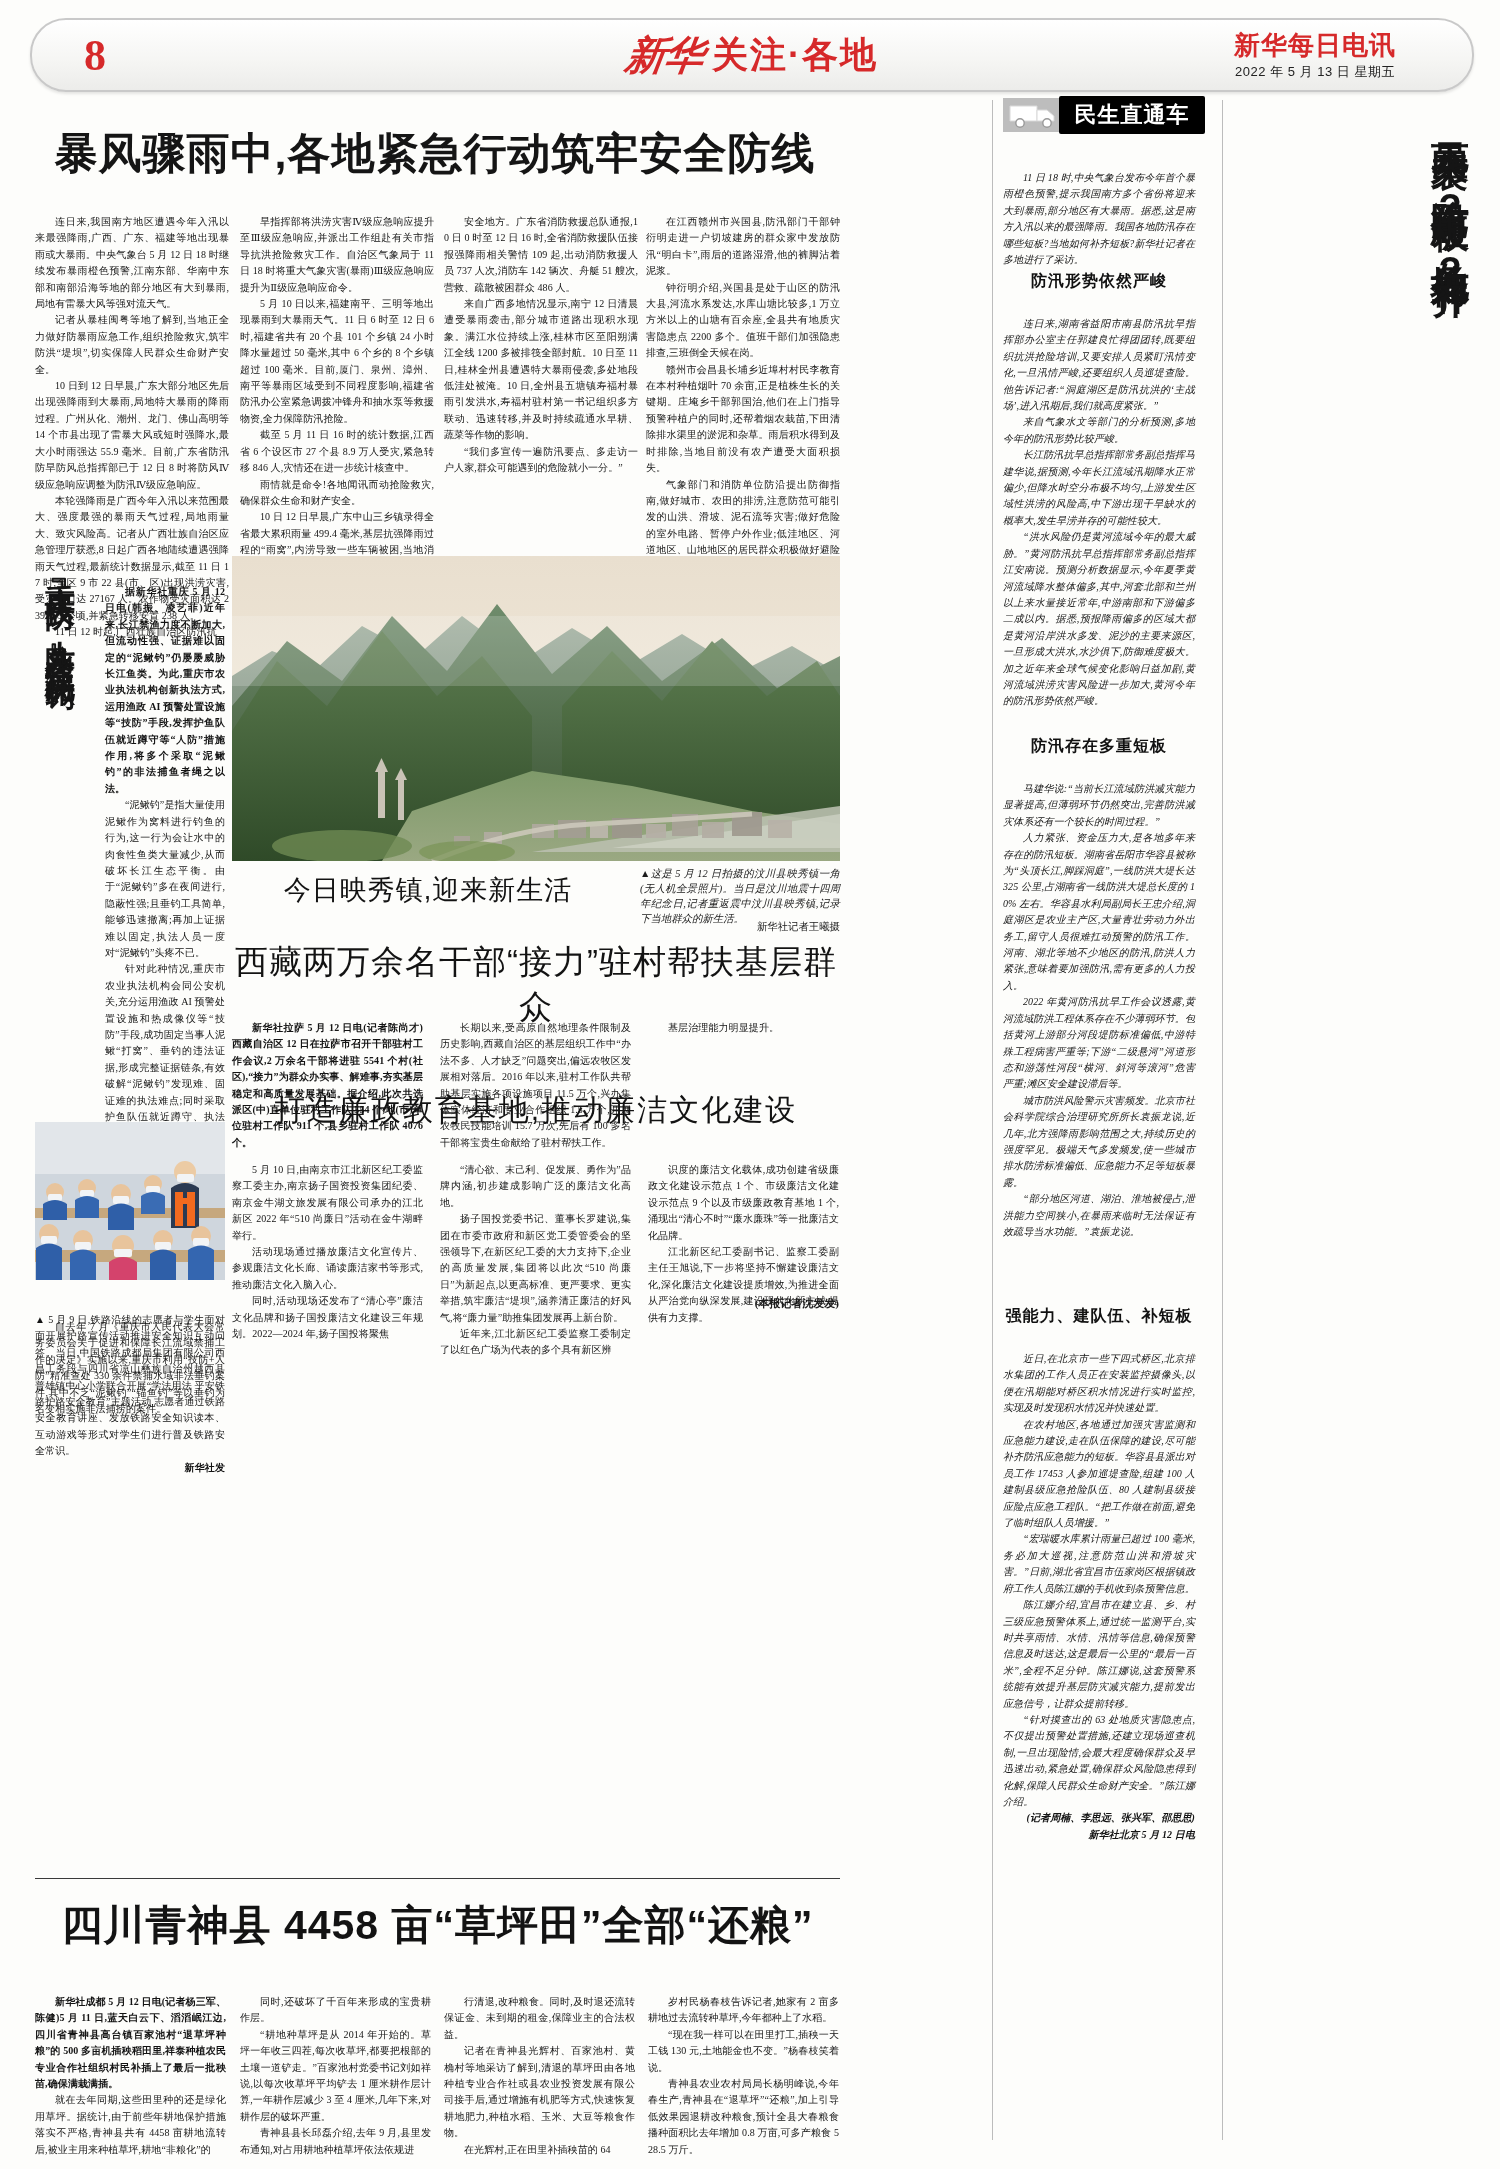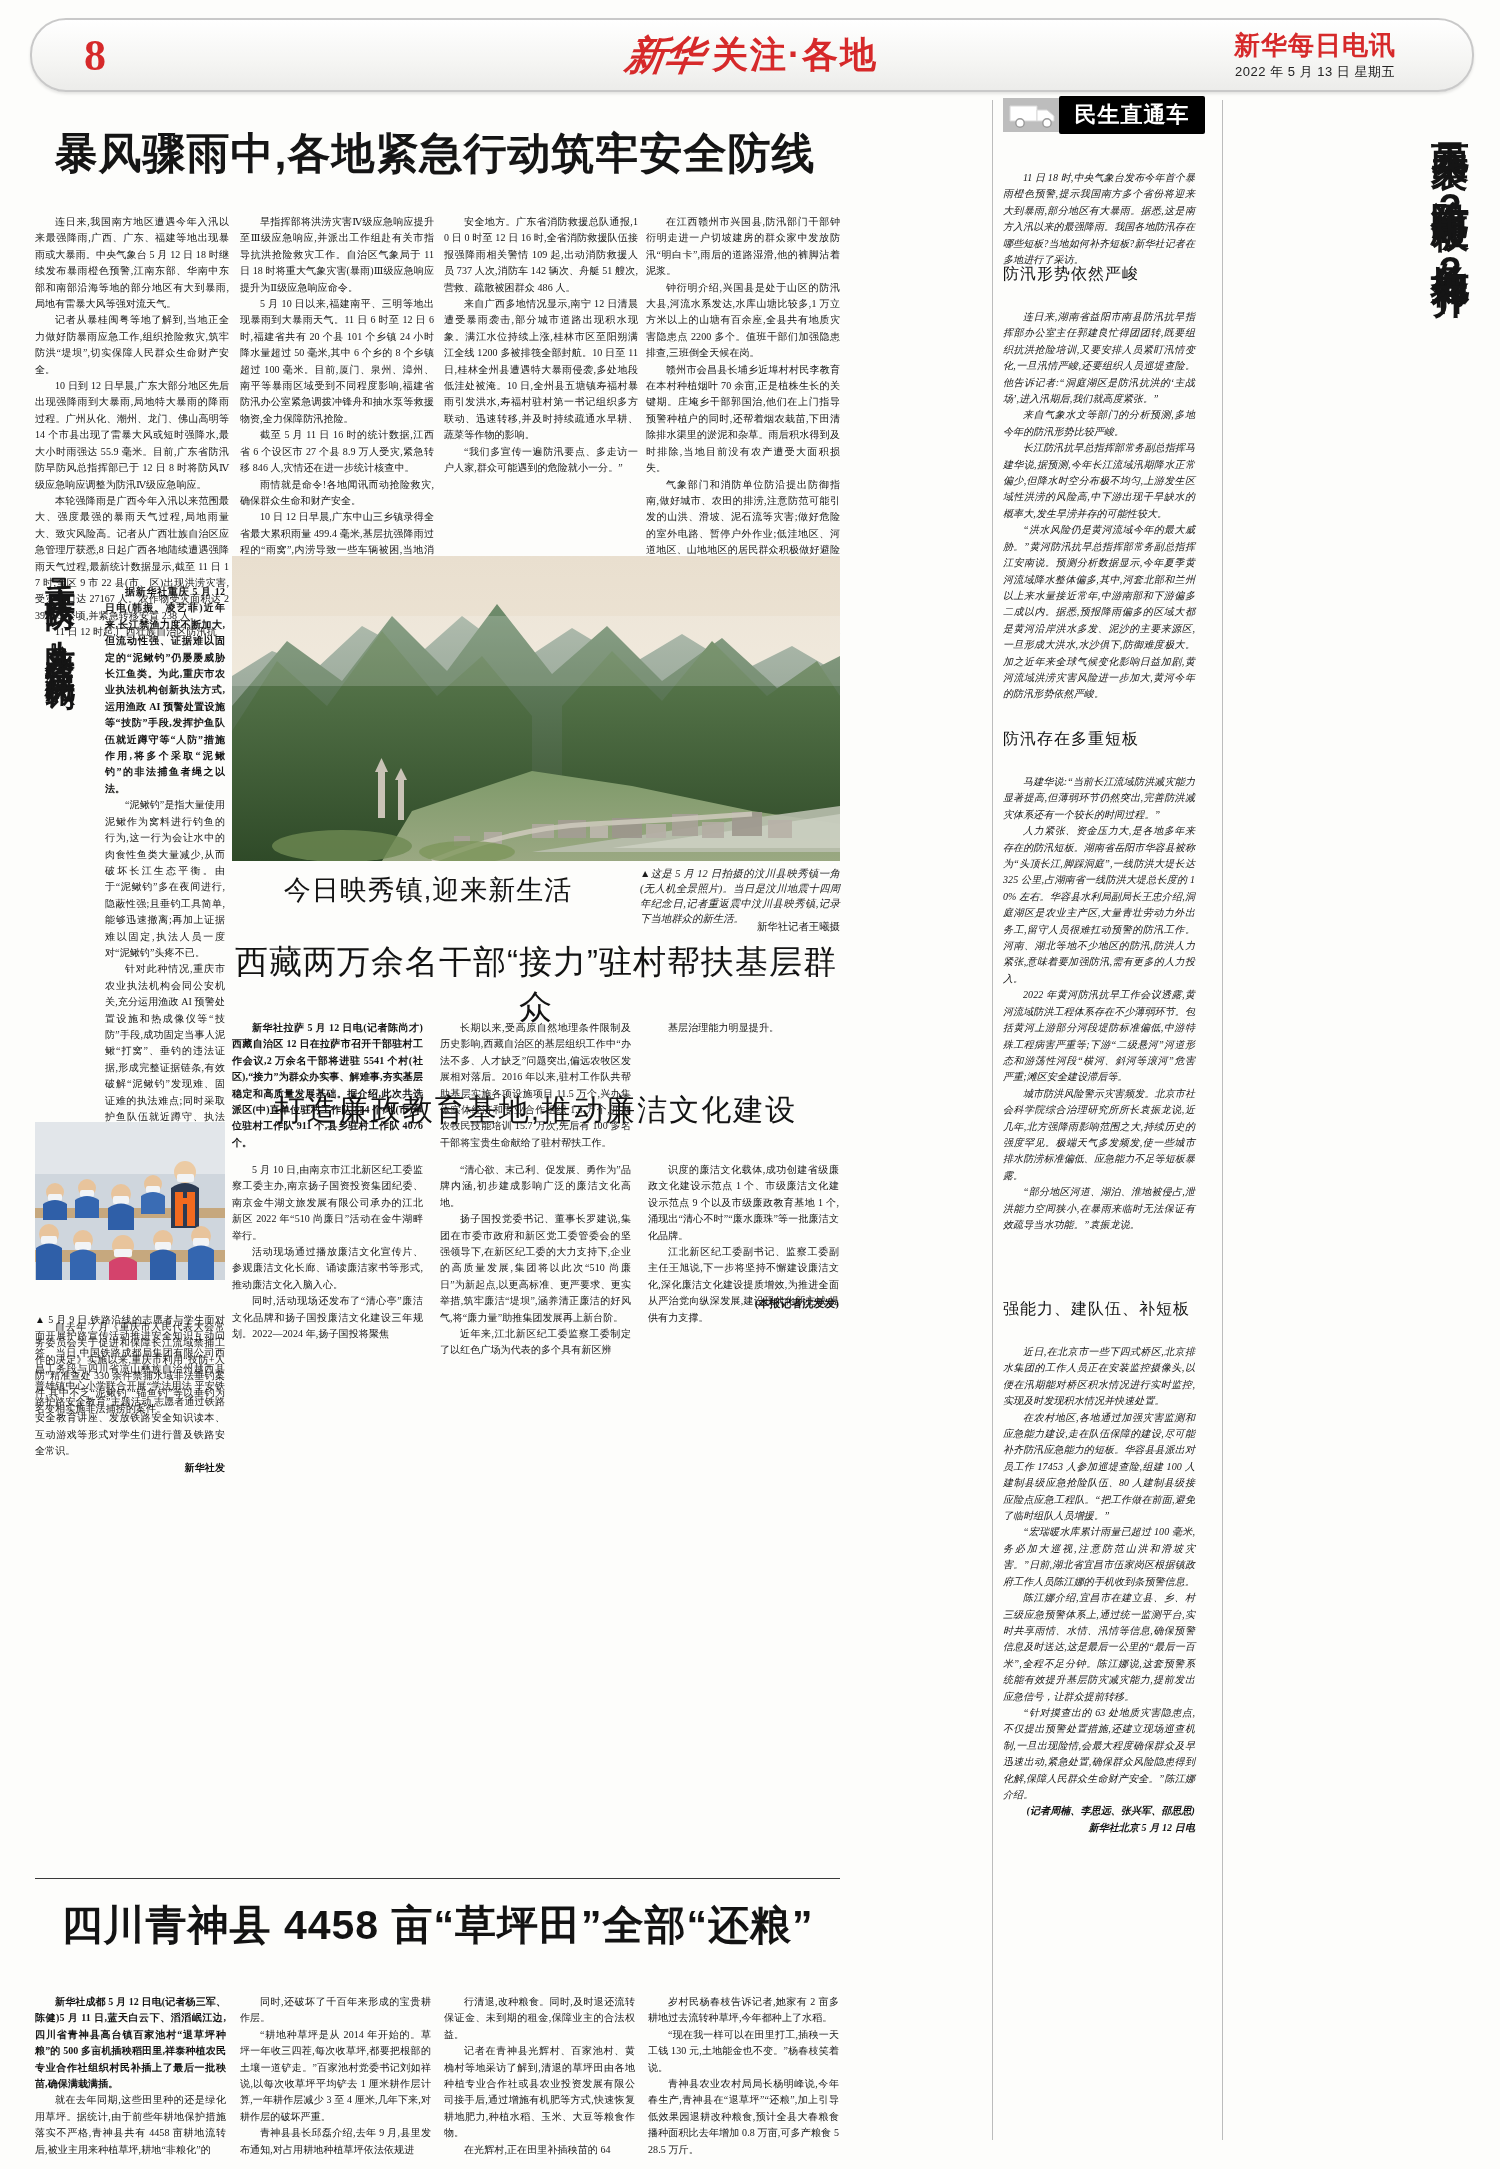--- a/index.html
+++ b/index.html
@@ -115,23 +115,23 @@
     display:flex;align-items:center;justify-content:center;
   }
   .badge-red span{
     color:#fff;font-size:22px;font-weight:bold;letter-spacing:1px;
     font-family:"Liberation Sans",sans-serif;
   }
 
   
   .rs{position:absolute;left:1003px;width:192px;}
   .sub-head{
-    font-size:16px;font-weight:normal;
+    font-size:16px;font-weight:bold;text-align:center;
     font-family:"Liberation Sans",sans-serif;
-    letter-spacing:1px;margin:9px 0 8px 0;color:#111;
+    letter-spacing:1px;margin:16px 0 8px 0;color:#111;
   }
   .kai{font-family:"Liberation Serif",serif;font-style:italic;}
   .kai p{font-style:italic;}
 
   
   .photo1{
     position:absolute;left:232px;top:556px;width:608px;height:305px;
     overflow:hidden;border:0;
   }
   .cap-title{

